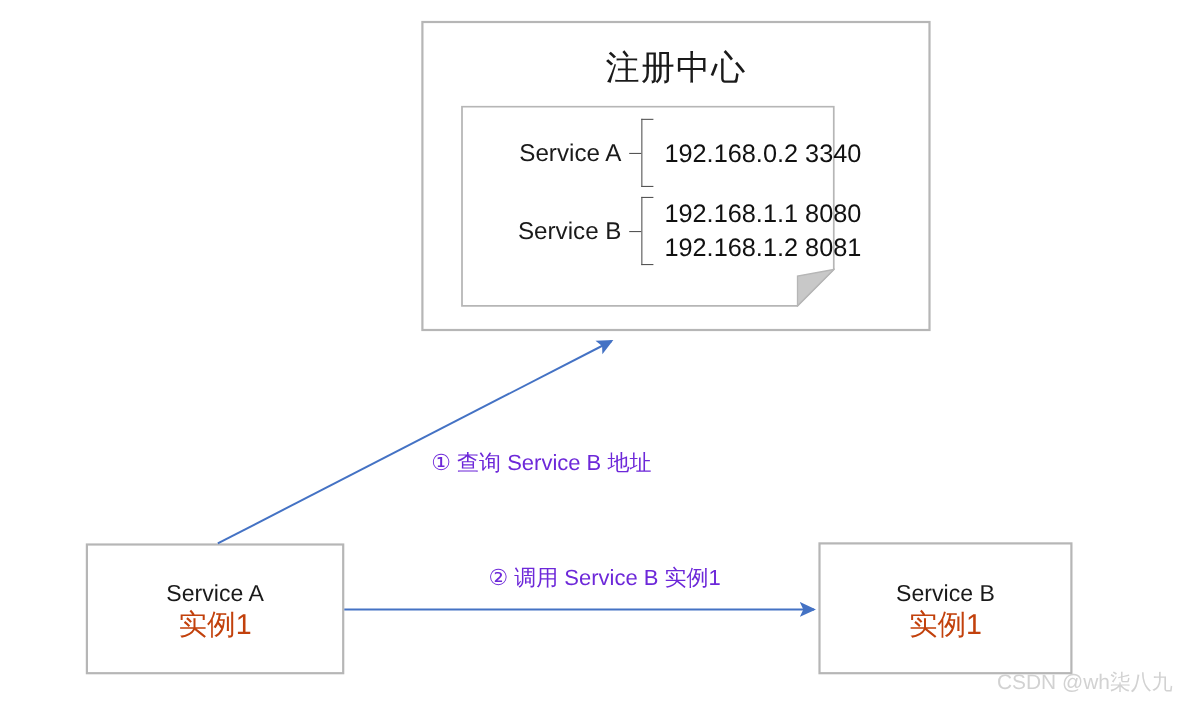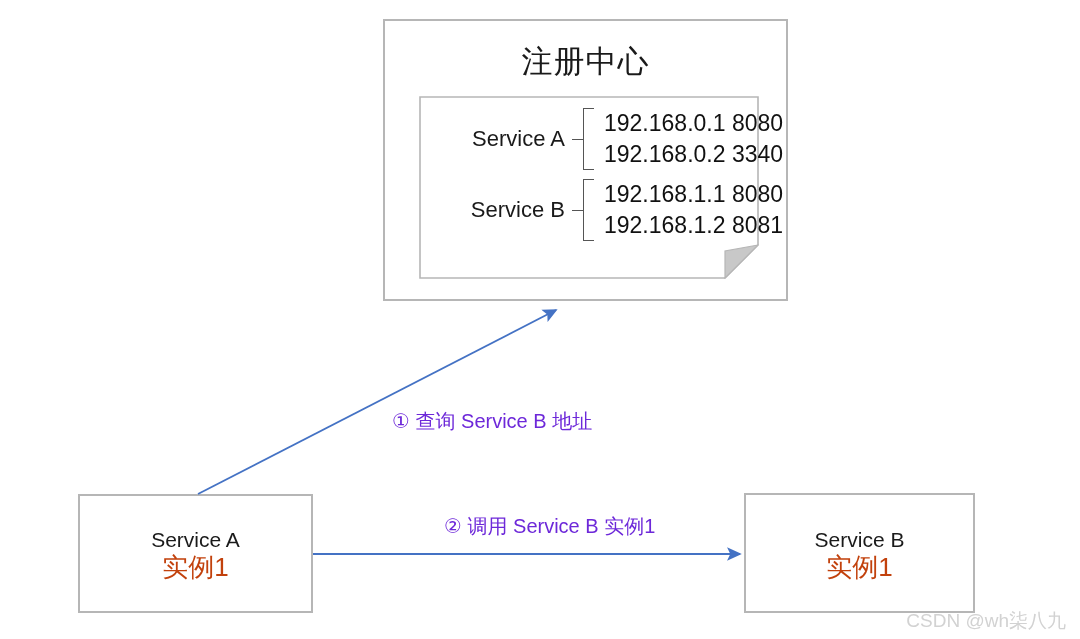--- a/index.html
+++ b/index.html
@@ -17,21 +17,21 @@
     height: 639px;
     background: #ffffff;
     overflow: hidden;
   }
 
   
   .registry-box {
     position: absolute;
     left: 383px;
     top: 19px;
-    width: 405px;
+    width: 463px;
     height: 282px;
     border: 2px solid #b6b6b6;
     background: #ffffff;
     box-sizing: border-box;
   }
   .registry-title {
     position: absolute;
     left: 0;
     top: 22px;
     width: 100%;
@@ -189,21 +189,20 @@
         <path d="M339,149 L306,155 L306,182 Z" fill="#c8c8c8" stroke="#b6b6b6" stroke-width="1.2"></path>
       </svg>
 
       <div class="note-content">
 
         <div class="entry entry-a">
           <span class="entry-label">Service A</span>
           <span class="entry-dash"></span>
           <span class="bracket"></span>
           <span class="entry-values">
-            <div>192.168.0.1 8080</div>
             <div>192.168.0.2 3340</div>
           </span>
         </div>
 
         <div class="entry entry-b">
           <span class="entry-label">Service B</span>
           <span class="entry-dash"></span>
           <span class="bracket"></span>
           <span class="entry-values">
             <div>192.168.1.1 8080</div>

